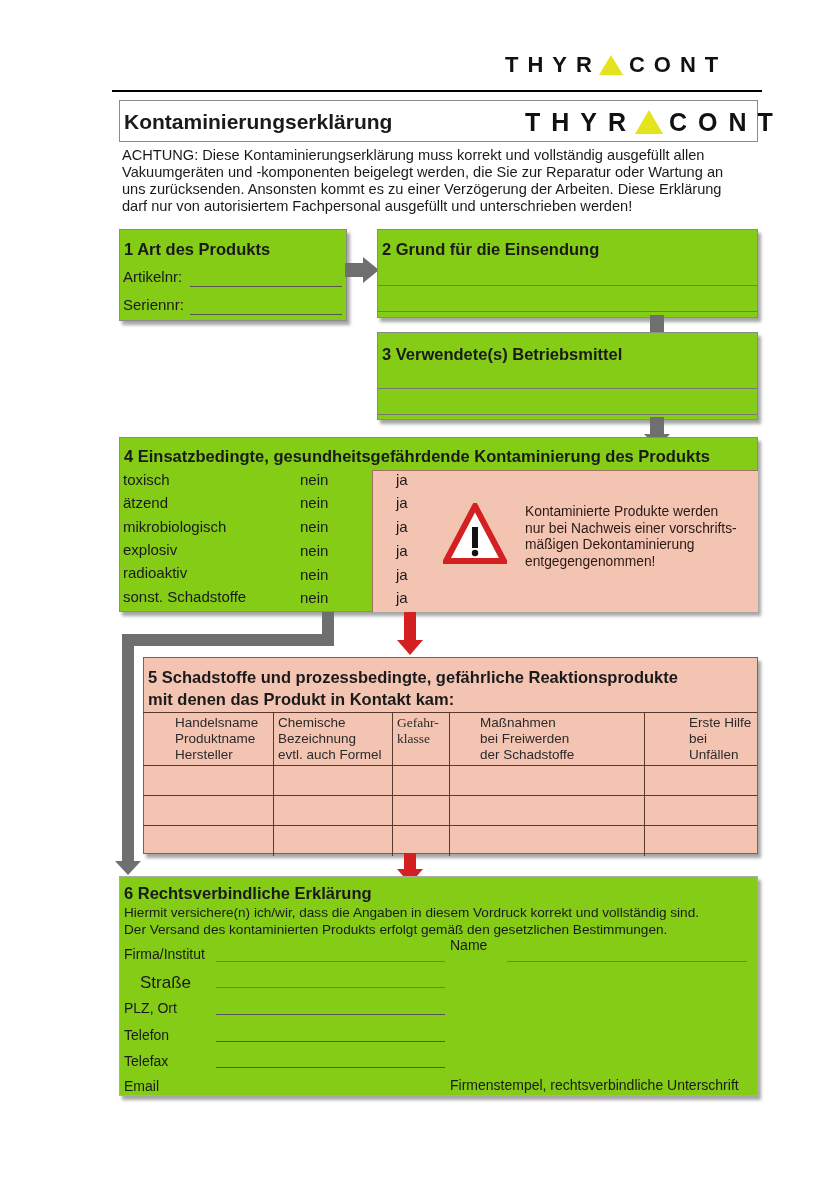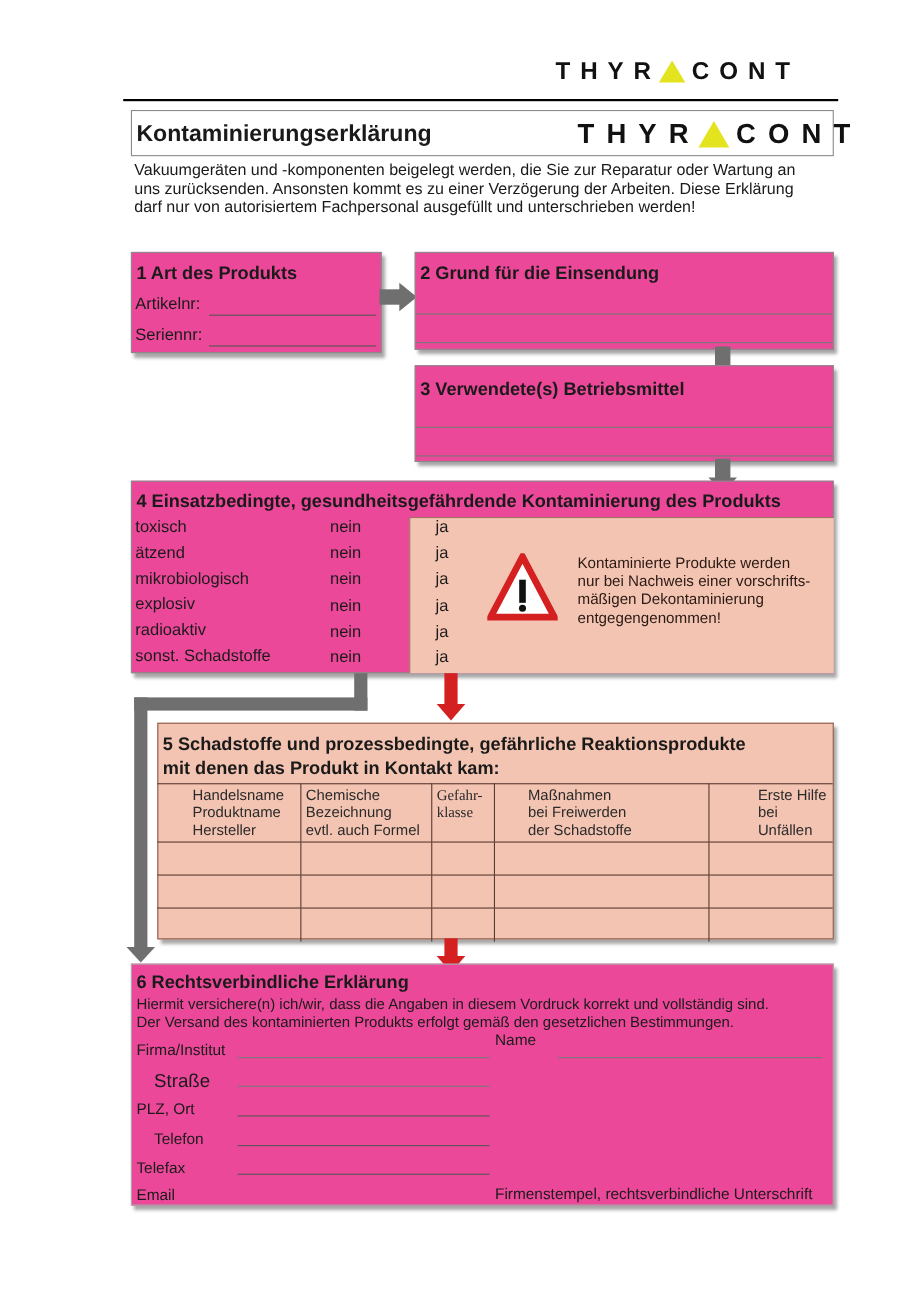--- a/index.html
+++ b/index.html
@@ -3,21 +3,21 @@
 <meta charset="utf-8">
 <style>
   html,body{margin:0;padding:0;background:#fff;}
   body{width:839px;height:1191px;position:relative;overflow:hidden;font-family:"Liberation Sans",sans-serif;color:#1a1a1a;}
   .abs{position:absolute;}
   
   .logo{position:absolute;font-family:"Liberation Sans",sans-serif;font-weight:bold;letter-spacing:9px;color:#111;white-space:nowrap;display:flex;align-items:flex-end;}
   .logo .lt{font-weight:bold;}
   .logo .tri{display:inline-block;width:0;height:0;border-left:12px solid transparent;border-right:12px solid transparent;border-bottom:20px solid #e3e31e;margin:0 6px 0 -2px;position:relative;}
   .topline{position:absolute;left:112px;top:90px;width:650px;height:2px;background:#000;}
-  .box{position:absolute;background:#ec4899;border:1px solid #8a8a8a;box-shadow:3px 4px 3px rgba(0,0,0,0.35);}
+  .box{position:absolute;background:#84cc16;border:1px solid #8a8a8a;box-shadow:3px 4px 3px rgba(0,0,0,0.35);}
   .pink{background:#f4c4b2;}
   .h{font-weight:bold;font-size:16.5px;position:absolute;white-space:nowrap;}
   .t{font-size:15px;position:absolute;white-space:nowrap;}
   .rule{position:absolute;height:1px;background:#555;}
   .arrow-g{position:absolute;background:#6f6f6f;}
   .arrow-r{position:absolute;background:#d42020;}
   table.grid{border-collapse:collapse;position:absolute;}
   table.grid td{border:1px solid #5a3a30;font-size:13.5px;vertical-align:top;padding:2px 4px;line-height:16px;color:#2a2a2a;}
 </style>
 </head>
@@ -33,20 +33,21 @@
 <div class="abs" style="left:119px;top:100px;width:637px;height:40px;border:1px solid #8a8a8a;background:#fff;">
   <div class="abs" style="left:4px;top:9px;font-size:21px;font-weight:bold;white-space:nowrap;">Kontaminierungserklärung</div>
   <div class="logo" style="left:405px;top:7px;font-size:25px;letter-spacing:11px;">
     <span class="lt">THYR</span>
     <span class="tri" style="border-left-width:14px;border-right-width:14px;border-bottom-width:24px;margin-bottom:3px;"></span>
     <span class="lt">CONT</span>
   </div>
 </div>
 
 <div class="abs" style="left:122px;top:147px;font-size:14.6px;line-height:17px;">
+  <div style="white-space:nowrap;">ACHTUNG: Diese Kontaminierungserklärung muss korrekt und vollständig ausgefüllt  allen</div>
   <div style="white-space:nowrap;">Vakuumgeräten und -komponenten beigelegt werden, die Sie zur Reparatur oder Wartung an</div>
   <div style="white-space:nowrap;">uns zurücksenden. Ansonsten kommt es zu einer Verzögerung der Arbeiten. Diese Erklärung</div>
   <div style="white-space:nowrap;">darf nur von autorisiertem Fachpersonal ausgefüllt und unterschrieben werden!</div>
 </div>
 
 <div class="box" style="left:119px;top:229px;width:226px;height:90px;">
   <div class="h" style="left:4px;top:10px;">1  Art des Produkts</div>
   <div class="t" style="left:3px;top:38px;">Artikelnr:</div>
   <div class="rule" style="left:70px;top:56px;width:152px;"></div>
   <div class="t" style="left:3px;top:66px;">Seriennr:</div>
@@ -192,21 +193,21 @@
   <div class="rule" style="left:96px;top:84px;width:229px;background:#777;"></div>
   <div class="t" style="left:330px;top:60px;font-size:14px;">Name</div>
   <div class="rule" style="left:387px;top:84px;width:240px;background:#777;"></div>
 
   <div class="t" style="left:20px;top:96px;font-size:17px;">Straße</div>
   <div class="rule" style="left:96px;top:110px;width:229px;background:#777;"></div>
 
   <div class="t" style="left:4px;top:123px;font-size:14px;">PLZ, Ort</div>
   <div class="rule" style="left:96px;top:137px;width:229px;background:#555;"></div>
 
-  <div class="t" style="left:20px;top:150px;font-size:14px;">Telefon</div>
+  <div class="t" style="left:4px;top:150px;font-size:14px;">Telefon</div>
   <div class="rule" style="left:96px;top:164px;width:229px;background:#555;"></div>
 
   <div class="t" style="left:4px;top:176px;font-size:14px;">Telefax</div>
   <div class="rule" style="left:96px;top:190px;width:229px;background:#555;"></div>
 
   <div class="t" style="left:4px;top:201px;font-size:14px;">Email</div>
   <div class="t" style="left:330px;top:200px;font-size:14px;">Firmenstempel, rechtsverbindliche Unterschrift</div>
 </div>
 
 </body></html>

